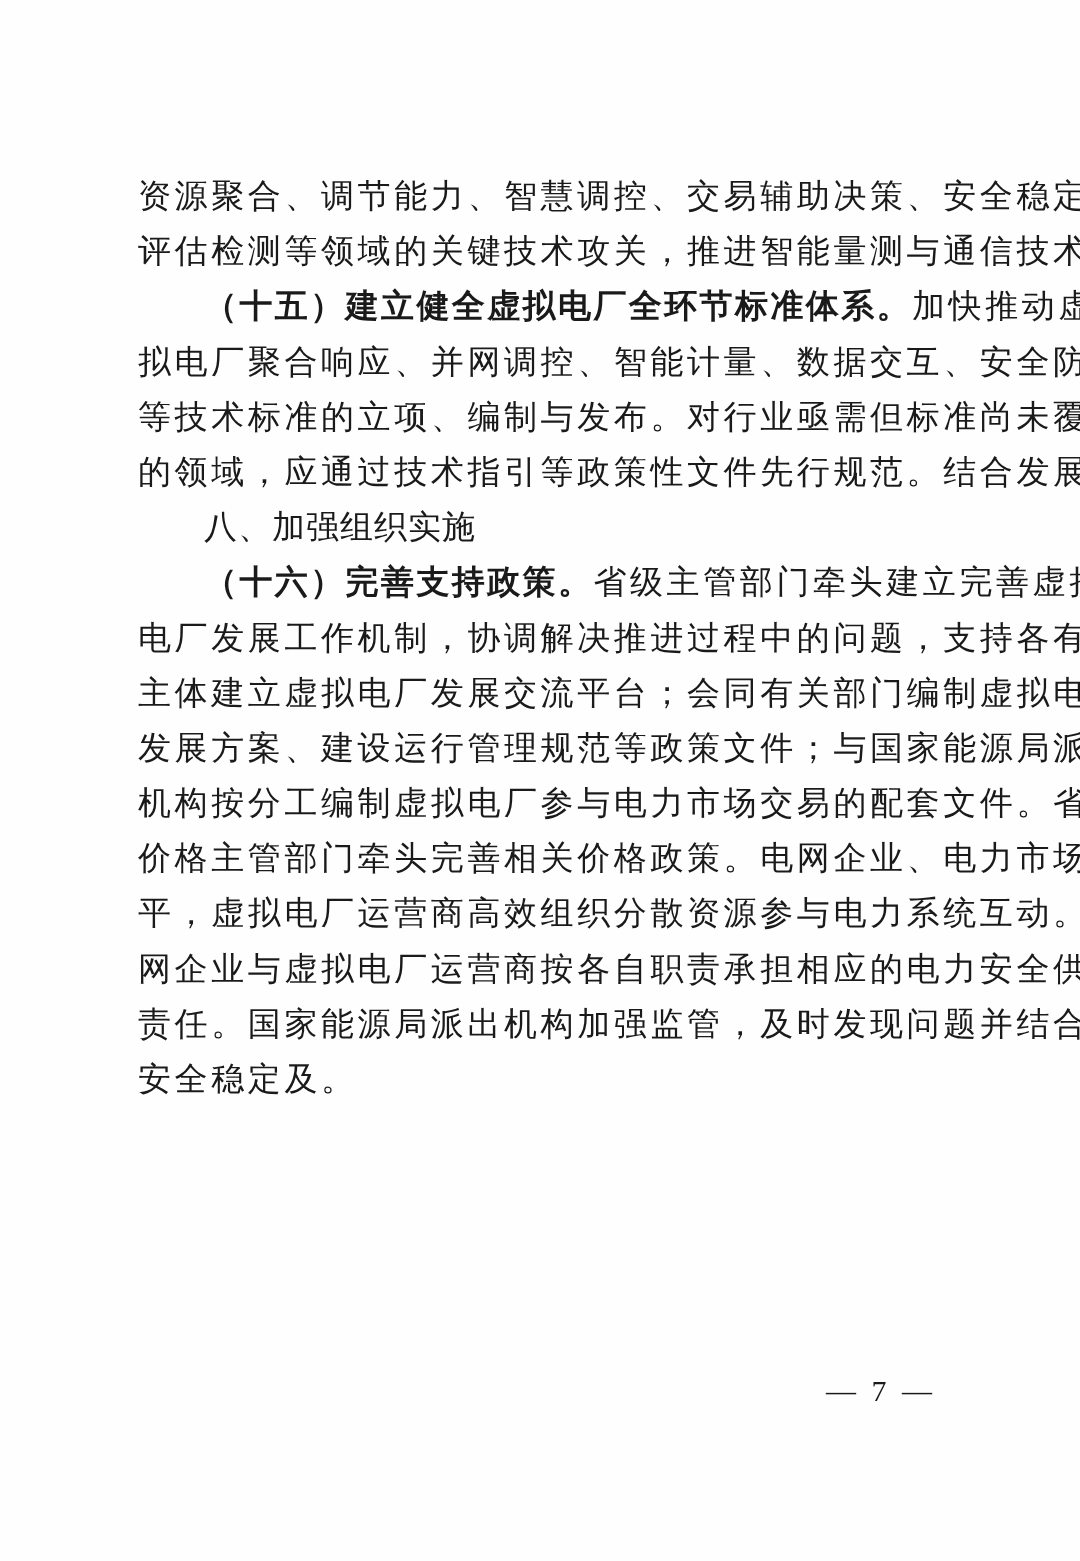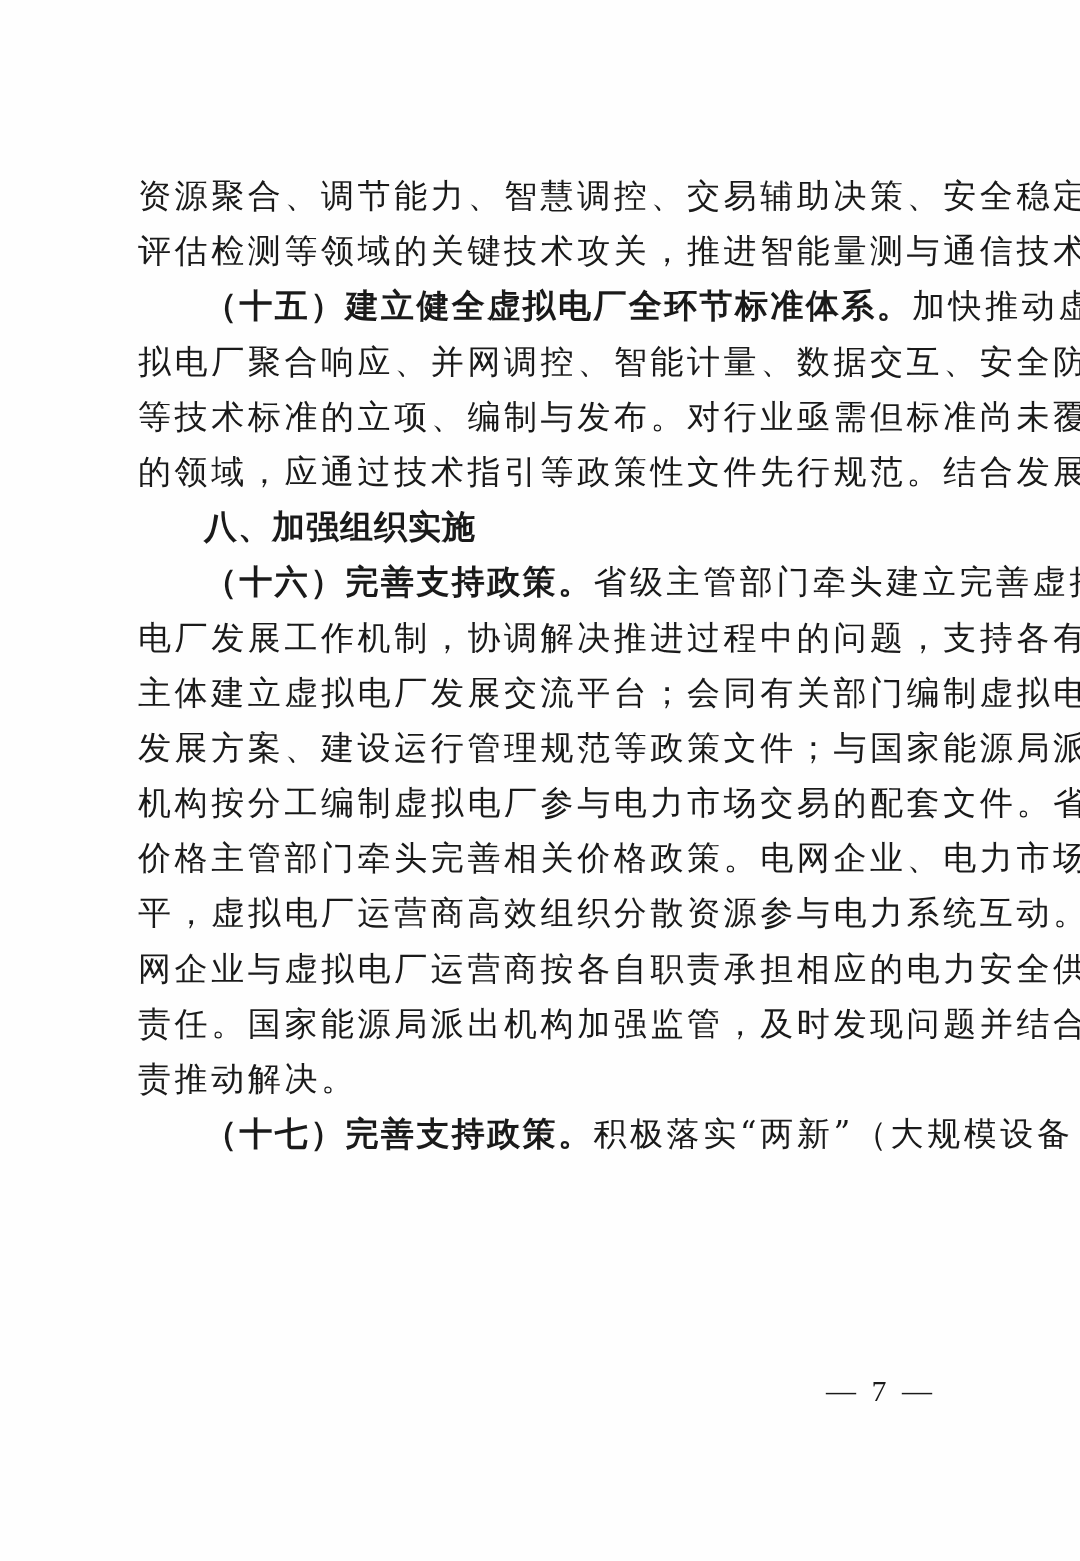--- a/index.html
+++ b/index.html
@@ -32,21 +32,21 @@
       height: 55.2px;
       line-height: 55.2px;
       font-size: 33px;
       letter-spacing: 3.6px;
       white-space: nowrap;
       overflow: visible;
     }
     .line.indent { padding-left: 66px; }
     .heading {
       font-family: "DejaVu Sans", "Liberation Sans", sans-serif;
-      font-weight: bold;
+      font-weight: normal;
       font-size: 33px;
       letter-spacing: 1px;
     }
     .sub-title {
       font-weight: bold;
       letter-spacing: 2.4px;
       margin-top: 44px;
     }
     .page-number {
       position: absolute;
@@ -86,25 +86,20 @@
         <span class="sub-title">（十六）完善支持政策。</span><span>省级主管部门牵头建立完善虚拟</span>
       </div>
       <div class="line">电厂发展工作机制，协调解决推进过程中的问题，支持各有关</div>
       <div class="line">主体建立虚拟电厂发展交流平台；会同有关部门编制虚拟电厂</div>
       <div class="line">发展方案、建设运行管理规范等政策文件；与国家能源局派出</div>
       <div class="line">机构按分工编制虚拟电厂参与电力市场交易的配套文件。省级</div>
       <div class="line">价格主管部门牵头完善相关价格政策。电网企业、电力市场运</div>
       <div class="line">平，虚拟电厂运营商高效组织分散资源参与电力系统互动。电</div>
       <div class="line">网企业与虚拟电厂运营商按各自职责承担相应的电力安全供应</div>
       <div class="line">责任。国家能源局派出机构加强监管，及时发现问题并结合职</div>
-      <div class="line">责推动解决。</div>
+      <div class="line">安全稳定及。</div>
     </div>
 
-    <div>
-      <div class="line indent">
-        <span class="sub-title">（十七）完善支持政策。</span><span>积极落实“两新”（大规模设备</span>
-      </div>
-    </div>
 
   </div>
 
   <div class="page-number">— 7 —</div>
 </div>
 
 </body></html>

